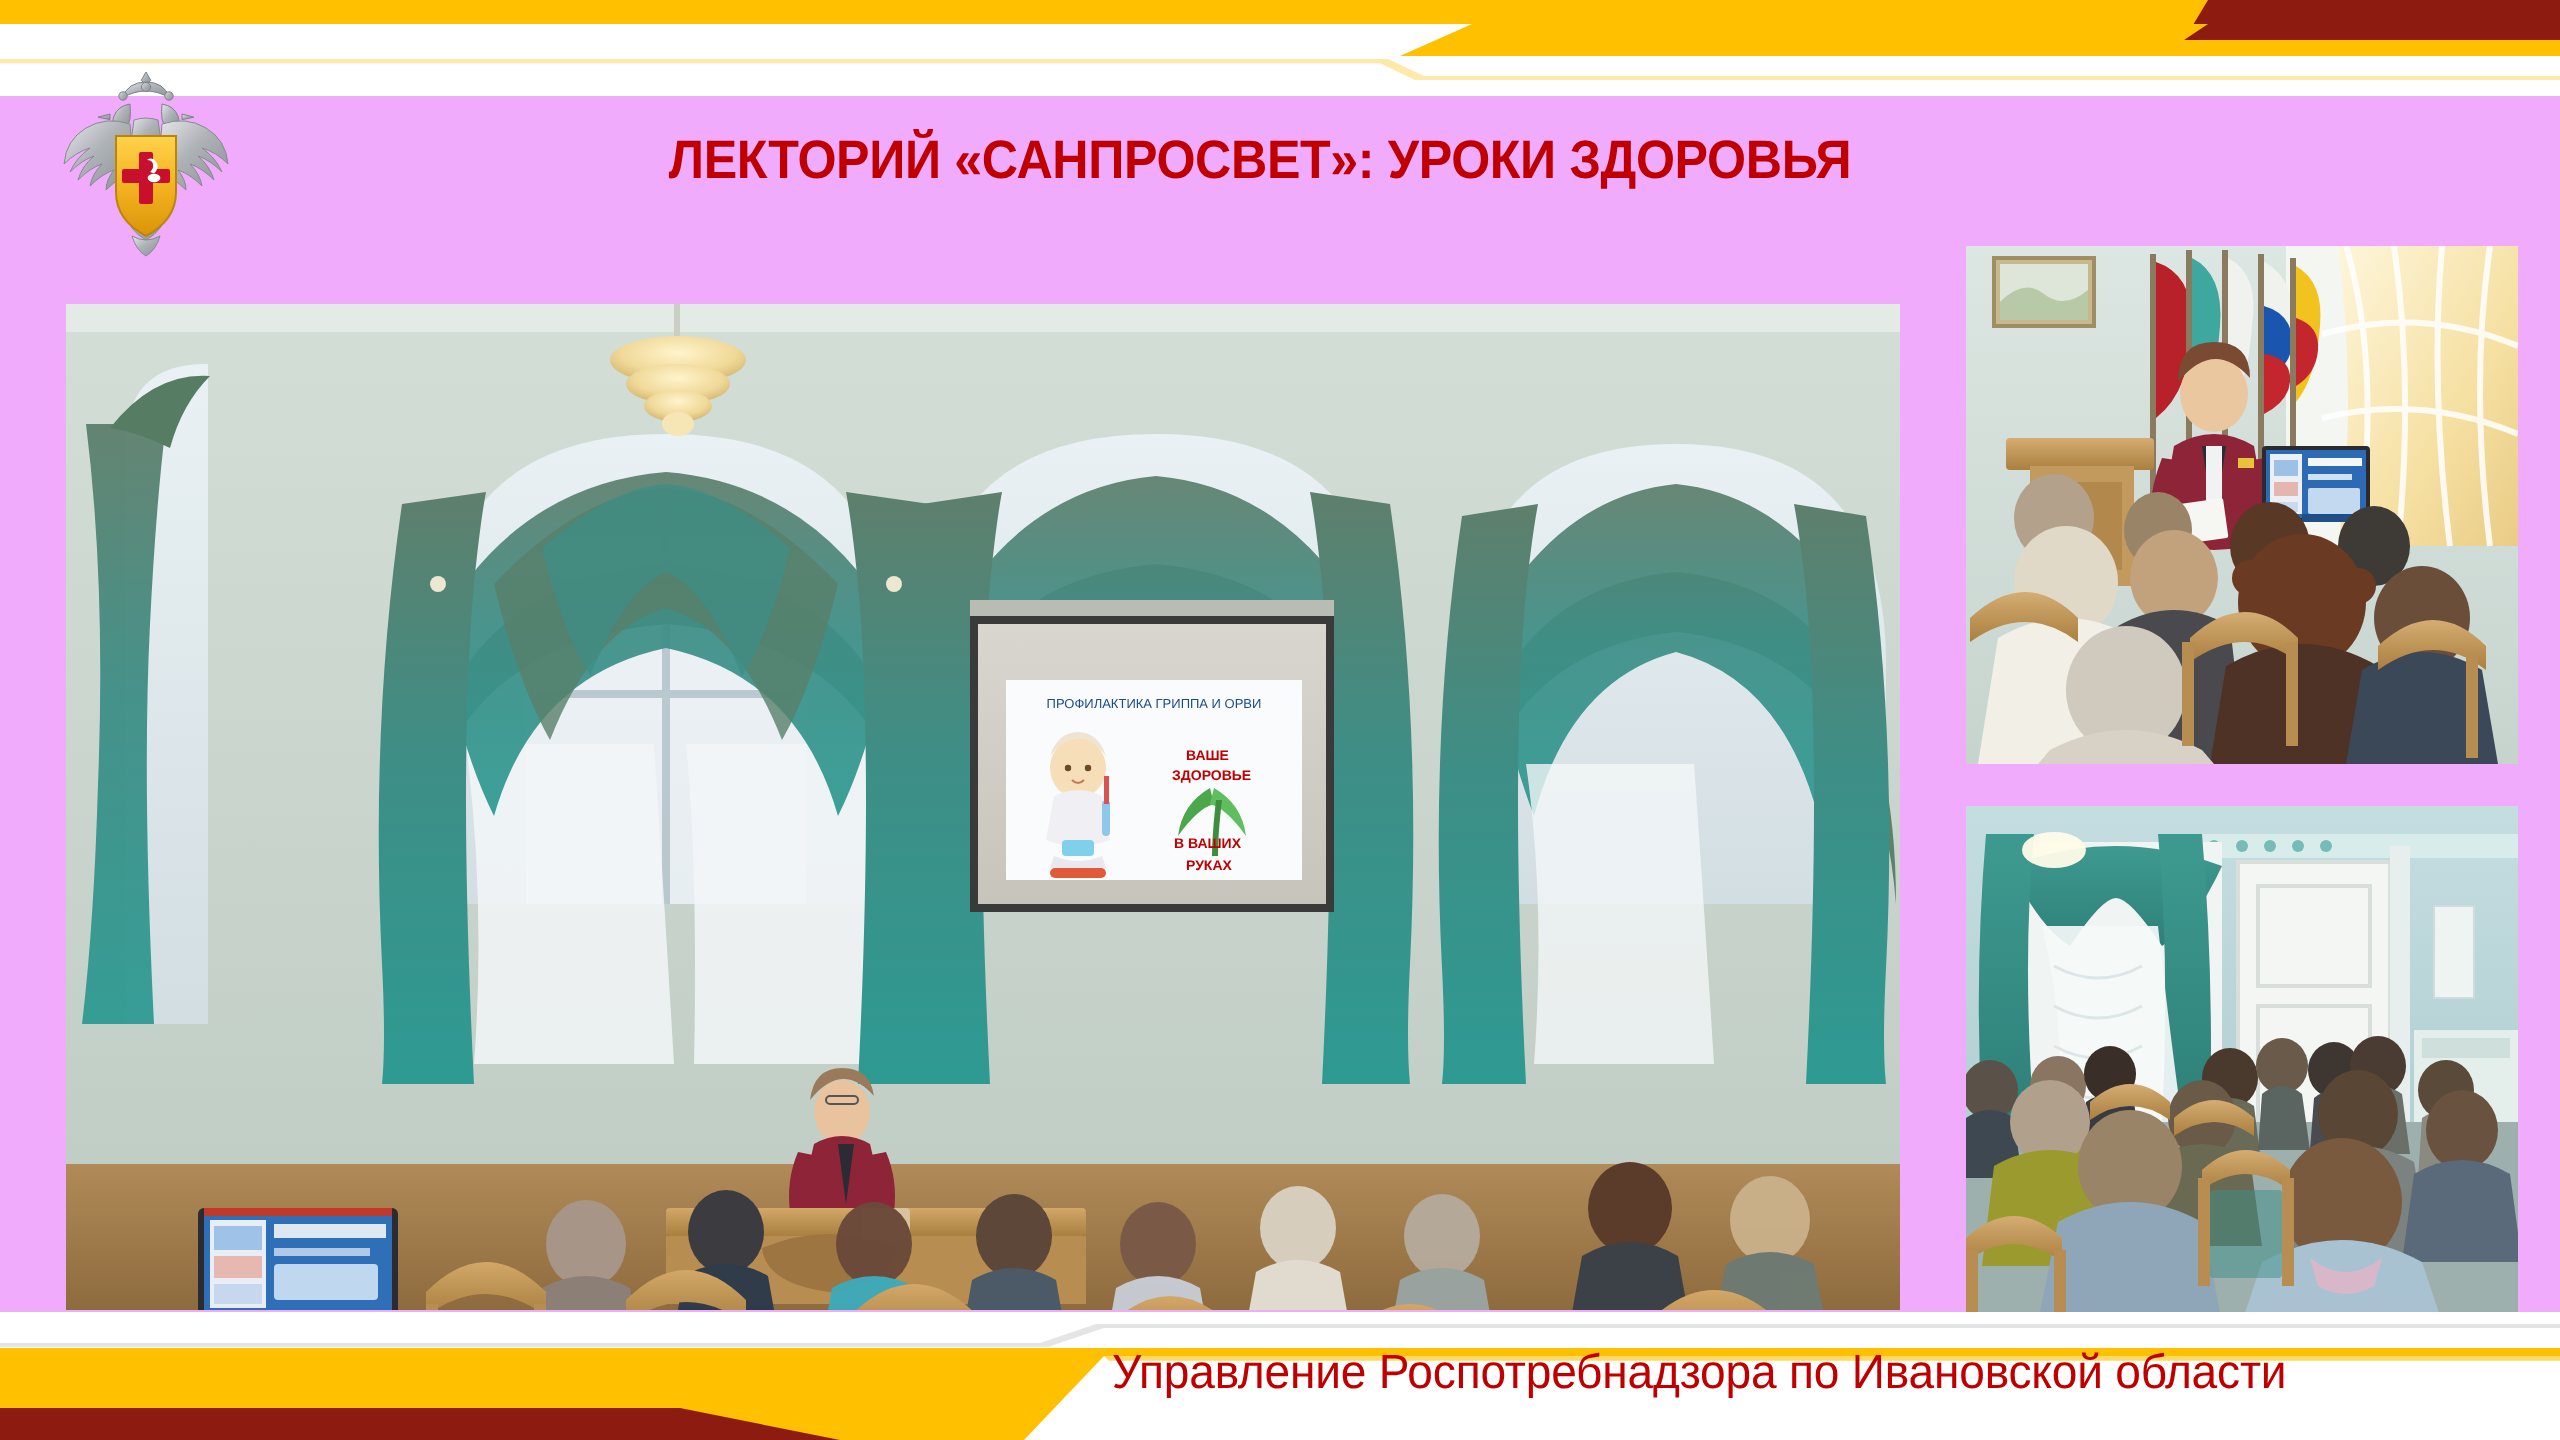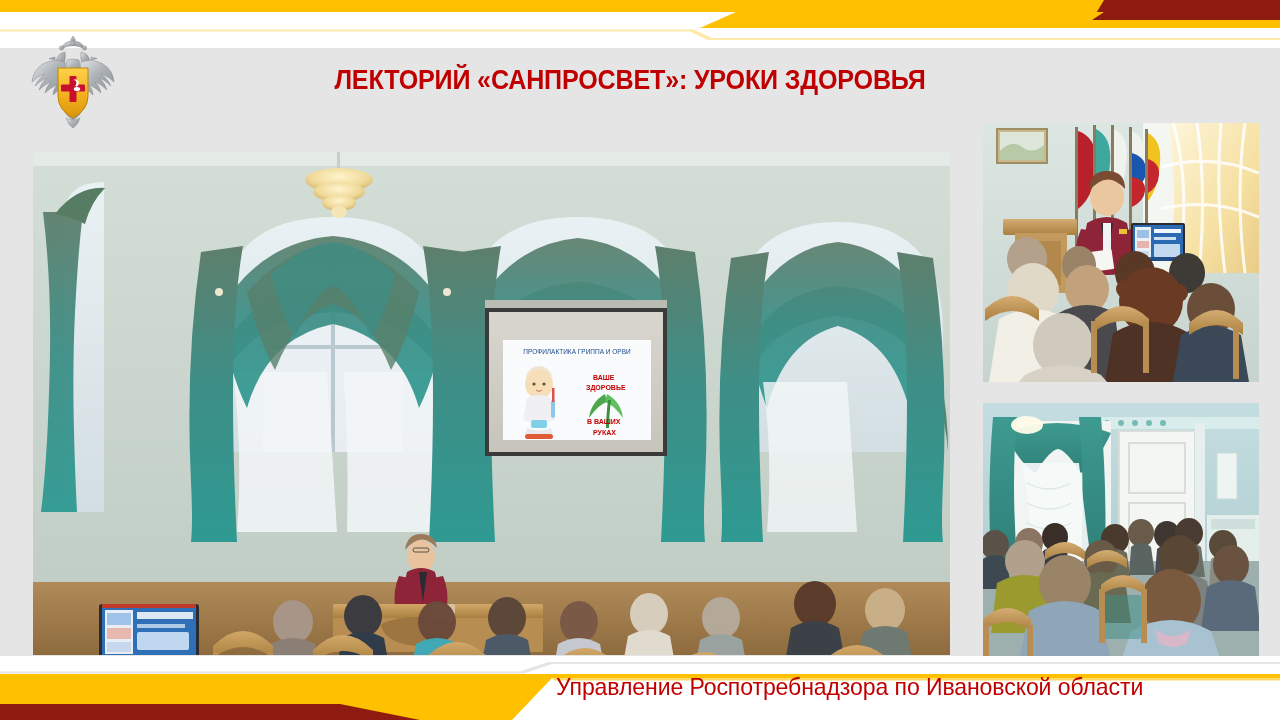--- a/index.html
+++ b/index.html
@@ -12,21 +12,21 @@
     height: 720px;
     overflow: hidden;
     font-family: "Liberation Sans", sans-serif;
     position: relative;
   }
   #slide {
     position: absolute;
     left: 0; top: 0;
     width: 1280px;
     height: 720px;
-    background: #e5e5e5;
+    background: #f0abfc;
     overflow: hidden;
   }
 
   
   .top-banner {
     position: absolute;
     left: 0; top: 0;
     width: 1280px;
     height: 48px;
     overflow: hidden;

